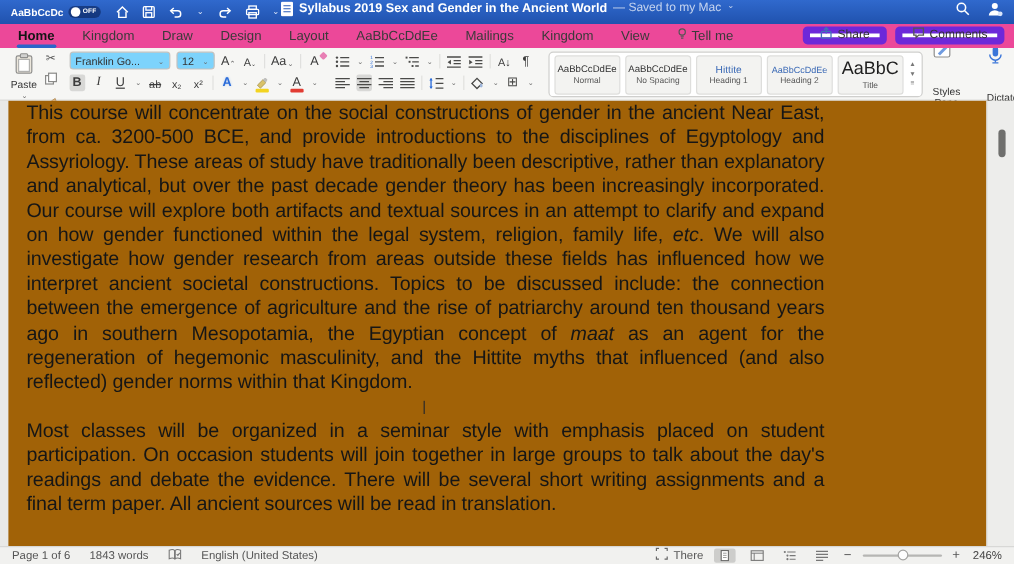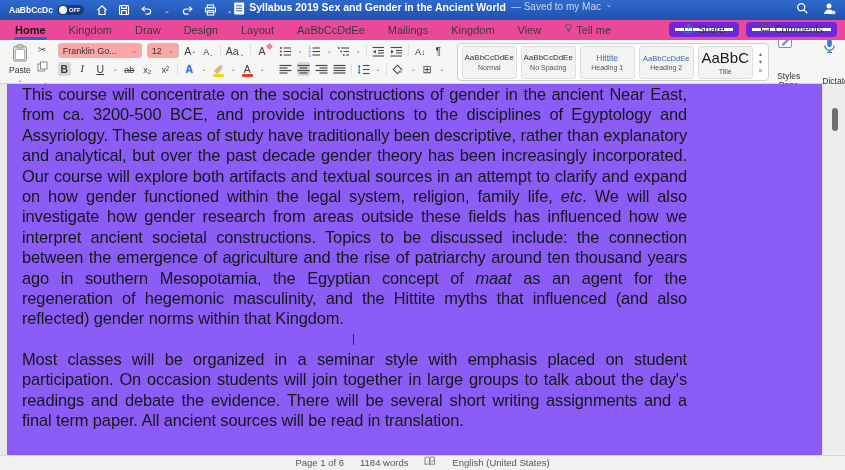--- a/index.html
+++ b/index.html
@@ -47,21 +47,21 @@
       height:14px;min-width:13px;border-radius:2px;line-height:1;padding-bottom:1px;}
   .ri.active-btn{background:#d8d8d6;}
   .chev{font-size:6px;color:#666;margin-left:1px;}
   .msep{width:1px;height:12px;background:#e0e0de;}
 
   .paste-group{display:flex;gap:3px;}
   .paste-main{display:flex;flex-direction:column;align-items:center;gap:1px;
               font-size:8.5px;color:#333;padding:1px 3px;}
   .cutcopy{display:flex;flex-direction:column;gap:3px;padding-top:2px;align-items:center;}
 
-  .combo{border:1px solid #c2c2c0;background:#fca5a5;border-radius:3px;height:15px;
+  .combo{border:1px solid #c2c2c0;background:#7dd3fc;border-radius:3px;height:15px;
          display:flex;align-items:center;justify-content:space-between;padding:0 4px;
          font-size:9px;color:#333;}
   .font-name{width:84px;} .font-size{width:32px;}
 
   .eff-a{color:#2a6bd8;font-weight:bold;text-shadow:0 0 2px #a9c6ef;}
   .bar-under{position:relative;}
   .bar-under::after{content:"";position:absolute;left:1px;right:1px;bottom:-1px;height:2.5px;border-radius:1px;}
   .fc-red::after{background:#e23c32;}
   .hl-yellow::after{background:#f3d420;}
   .strike{text-decoration:line-through;font-size:9px;}
@@ -78,33 +78,33 @@
   .s-h1{color:#3a69b5;font-size:8.5px;} .s-h2{color:#3a69b5;font-size:7.5px;}
   .s-title{font-size:15px;color:#1e1e1e;}
   .style-name{font-size:7px;color:#555;margin-top:1px;white-space:nowrap;}
   .gallery-arrows{display:flex;flex-direction:column;justify-content:center;align-items:center;
                   gap:2px;font-size:5.5px;color:#777;padding:0 1px;}
   .big-btn{display:flex;flex-direction:column;align-items:flex-start;justify-content:center;gap:20px;
            font-size:8.5px;color:#333;padding:0 6px;text-align:center;line-height:1.15;}
 
   
   .docarea{height:371px;position:relative;background:#e9e9e7;}
-  .page{position:absolute;left:7px;top:0;width:817px;height:371px;background:#8b5cf6;}
+  .page{position:absolute;left:7px;top:0;width:817px;height:371px;background:#a16207;}
   .textcol{margin-left:15px;width:665px;padding-top:0;}
   .textcol p{font-size:16.4px;line-height:20.4px;text-align:justify;color:#161616;
              letter-spacing:-0.1px;}
   .gapline{height:20px;position:relative;}
   .cursor{position:absolute;left:49.7%;top:5px;width:1.3px;height:11px;background:#2a2a2a;}
   .vscroll{position:absolute;right:0;top:0;width:23px;height:371px;background:#ededeb;
            border-left:1px solid #dededc;}
   .vthumb{position:absolute;left:9px;top:24px;width:6px;height:23px;border-radius:3px;background:#6f6f6d;}
 
   
   .statusbar{height:15px;background:#f1f1ef;border-top:1px solid #d8d8d6;display:flex;
-             align-items:center;font-size:9.5px;color:#555;padding:0 10px;gap:16px;flex-direction:column;}
+             align-items:center;font-size:9.5px;color:#555;padding:0 10px;gap:16px;}
   .sb-left{display:flex;align-items:center;gap:16px;}
   .sb-right{margin-left:auto;display:flex;align-items:center;gap:9px;}
   .focus-wrap{display:flex;align-items:center;gap:4px;}
   .viewbtn{display:flex;align-items:center;justify-content:center;padding:1px 3px;border-radius:2px;}
   .viewbtn.active{background:#cdcdcb;}
   .ztrack{width:66px;height:2px;background:#b6b6b4;border-radius:1px;position:relative;}
   .ztick{position:absolute;left:50%;top:-2px;width:1.5px;height:6px;background:#b6b6b4;}
   .zthumb{position:absolute;left:44%;top:-4px;width:9px;height:9px;border-radius:50%;
           background:#fdfdfd;border:1px solid #a3a3a1;}
   .zsign{font-size:11px;color:#555;line-height:1;}
@@ -494,21 +494,21 @@
     </div>
   </div>
   <div class="vscroll">
     <div class="vthumb"></div>
   </div>
 </div>
 
 <div class="statusbar">
   <div class="sb-left">
     <span>Page 1 of 6</span>
-    <span>1184 words</span>
+    <span>1843 words</span>
     <span><svg width="12" height="10" viewBox="0 0 12 10" fill="none" stroke="#777" stroke-width="0.9">
           <path d="M1 1.5 C2.8 0.8 4.6 0.8 5.5 1.6 V8.6 C4.6 7.9 2.8 7.9 1 8.6 Z"></path>
           <path d="M10.5 1.5 C8.7 0.8 6.9 0.8 6 1.6 V8.6 C6.9 7.9 8.7 7.9 10.5 8.6 Z"></path>
           <path d="M7.2 4.8 l1 1 1.6-2" stroke="#777"></path>
         </svg></span>
     <span>English (United States)</span>
   </div>
   <div class="sb-right">
     <span class="focus-wrap">
       <span><svg width="11" height="11" viewBox="0 0 11 11" fill="none" stroke="#666" stroke-width="1">

